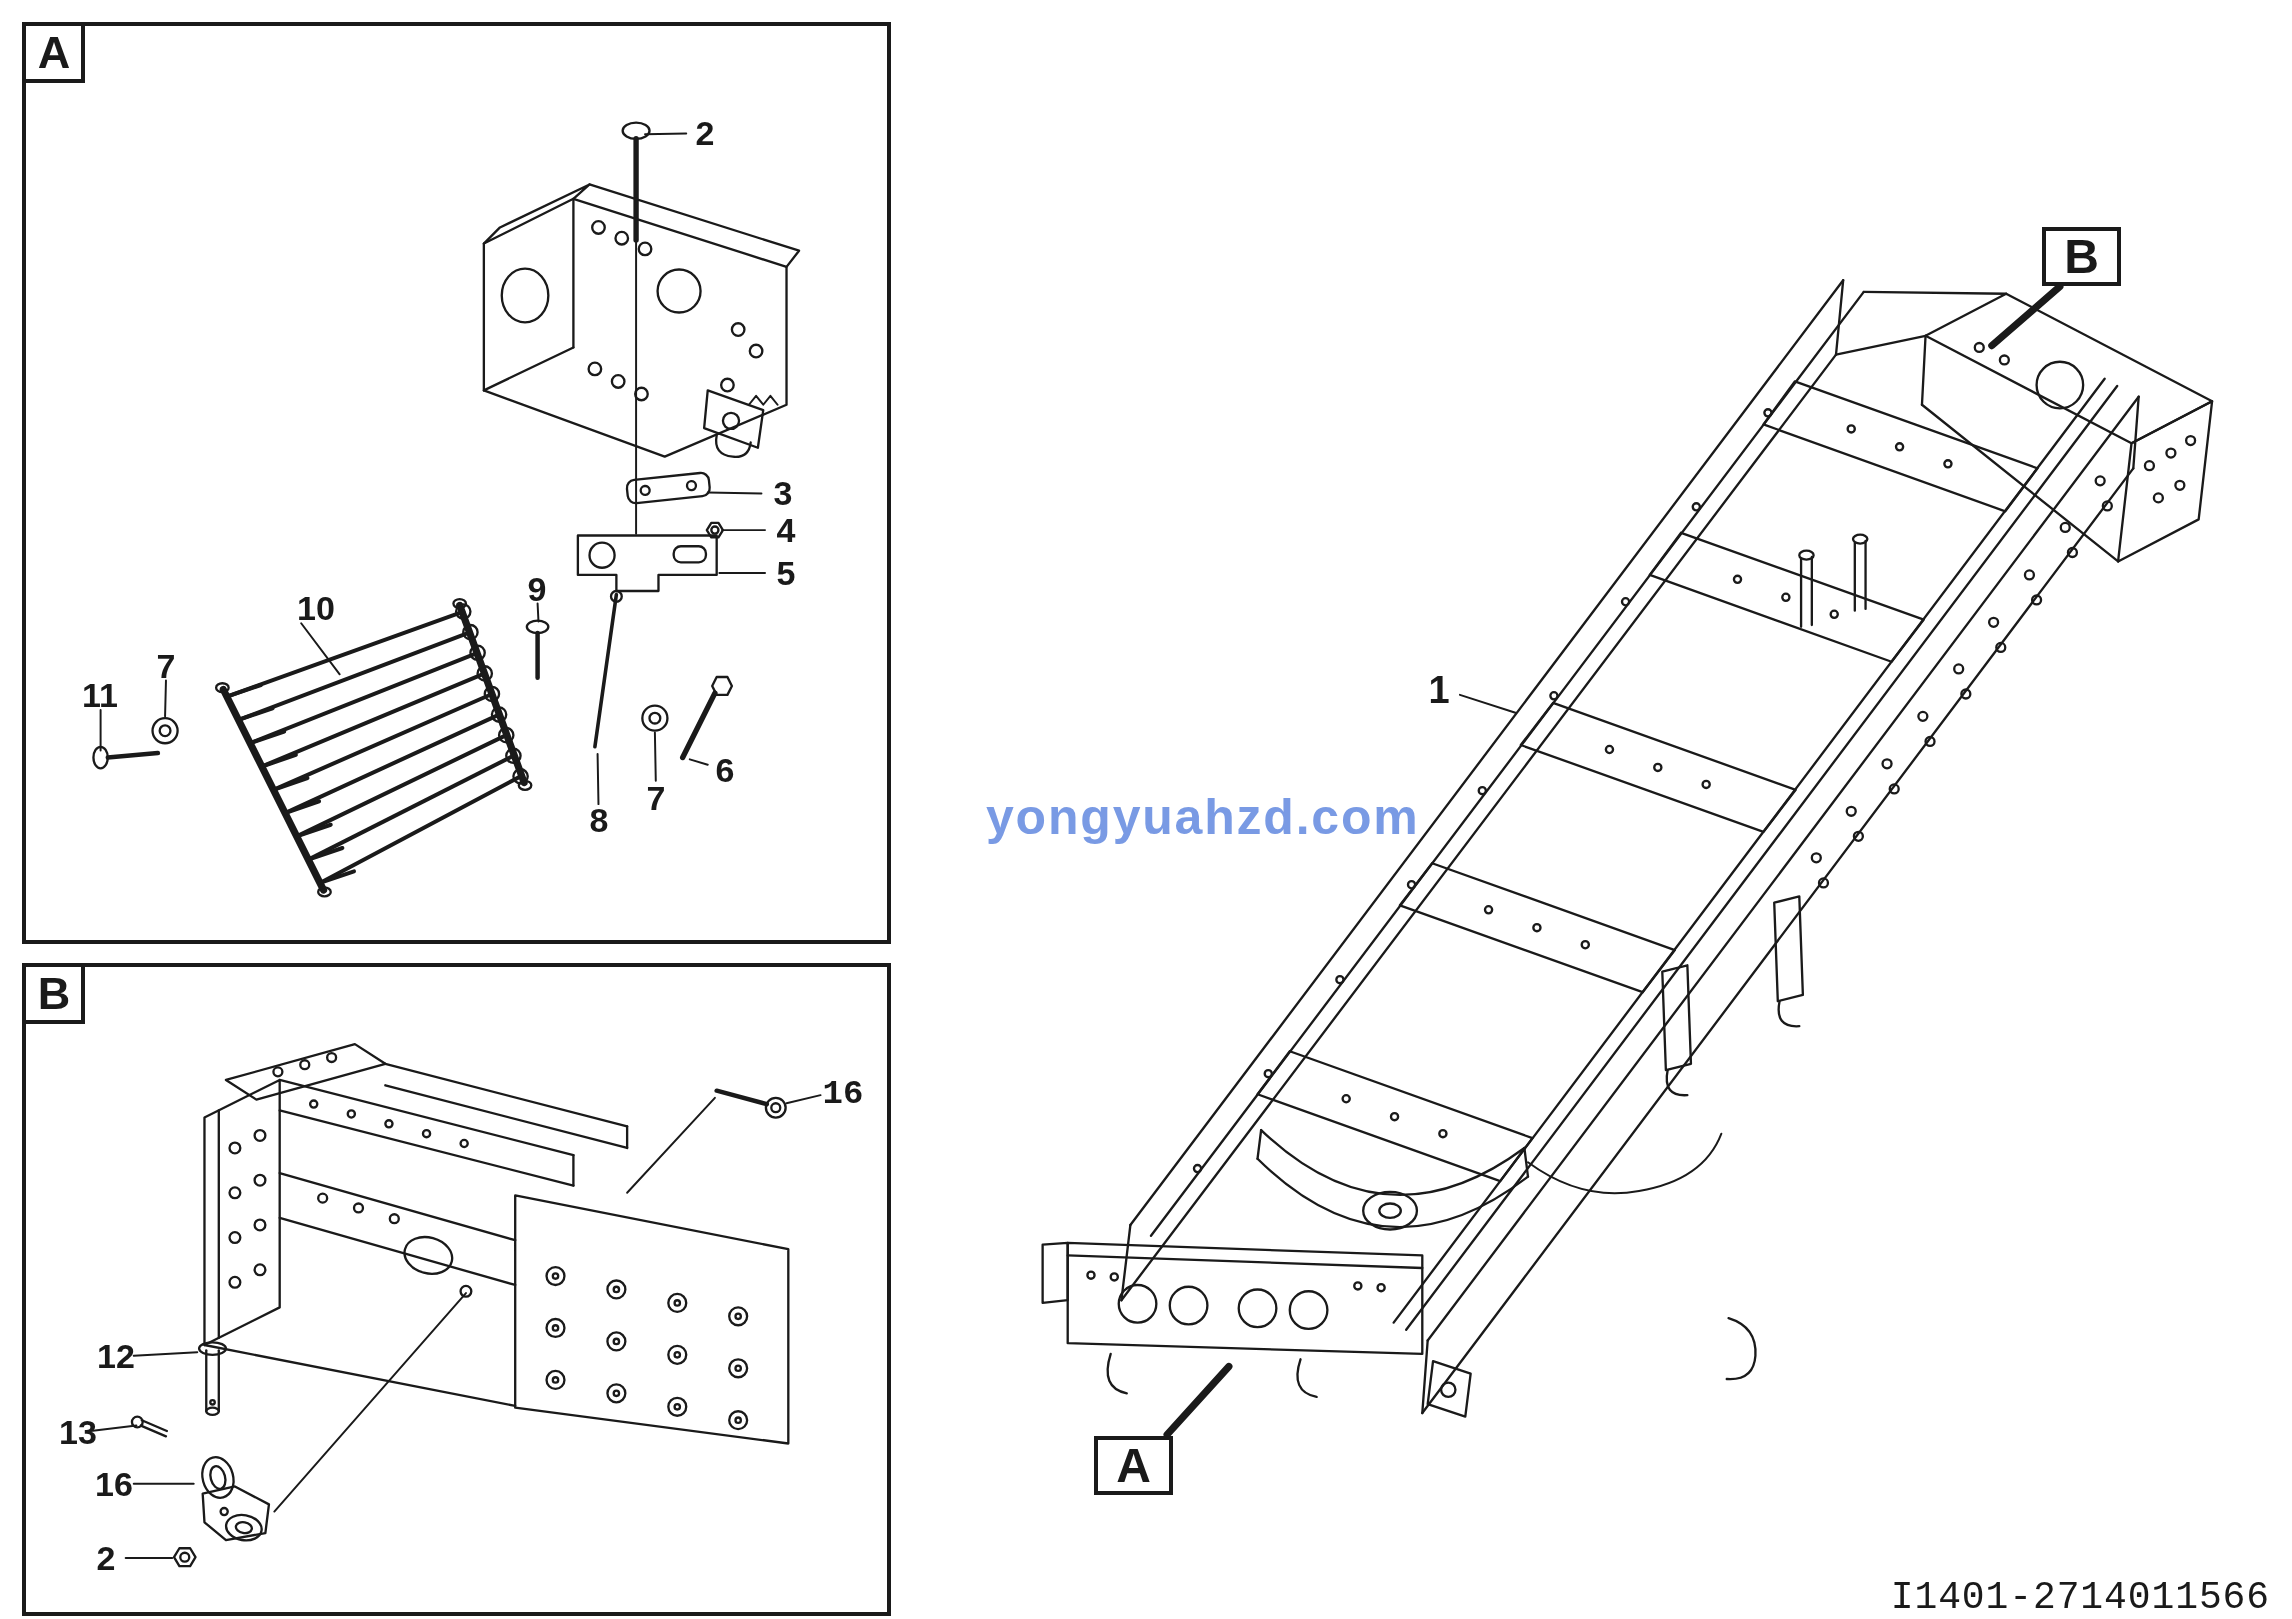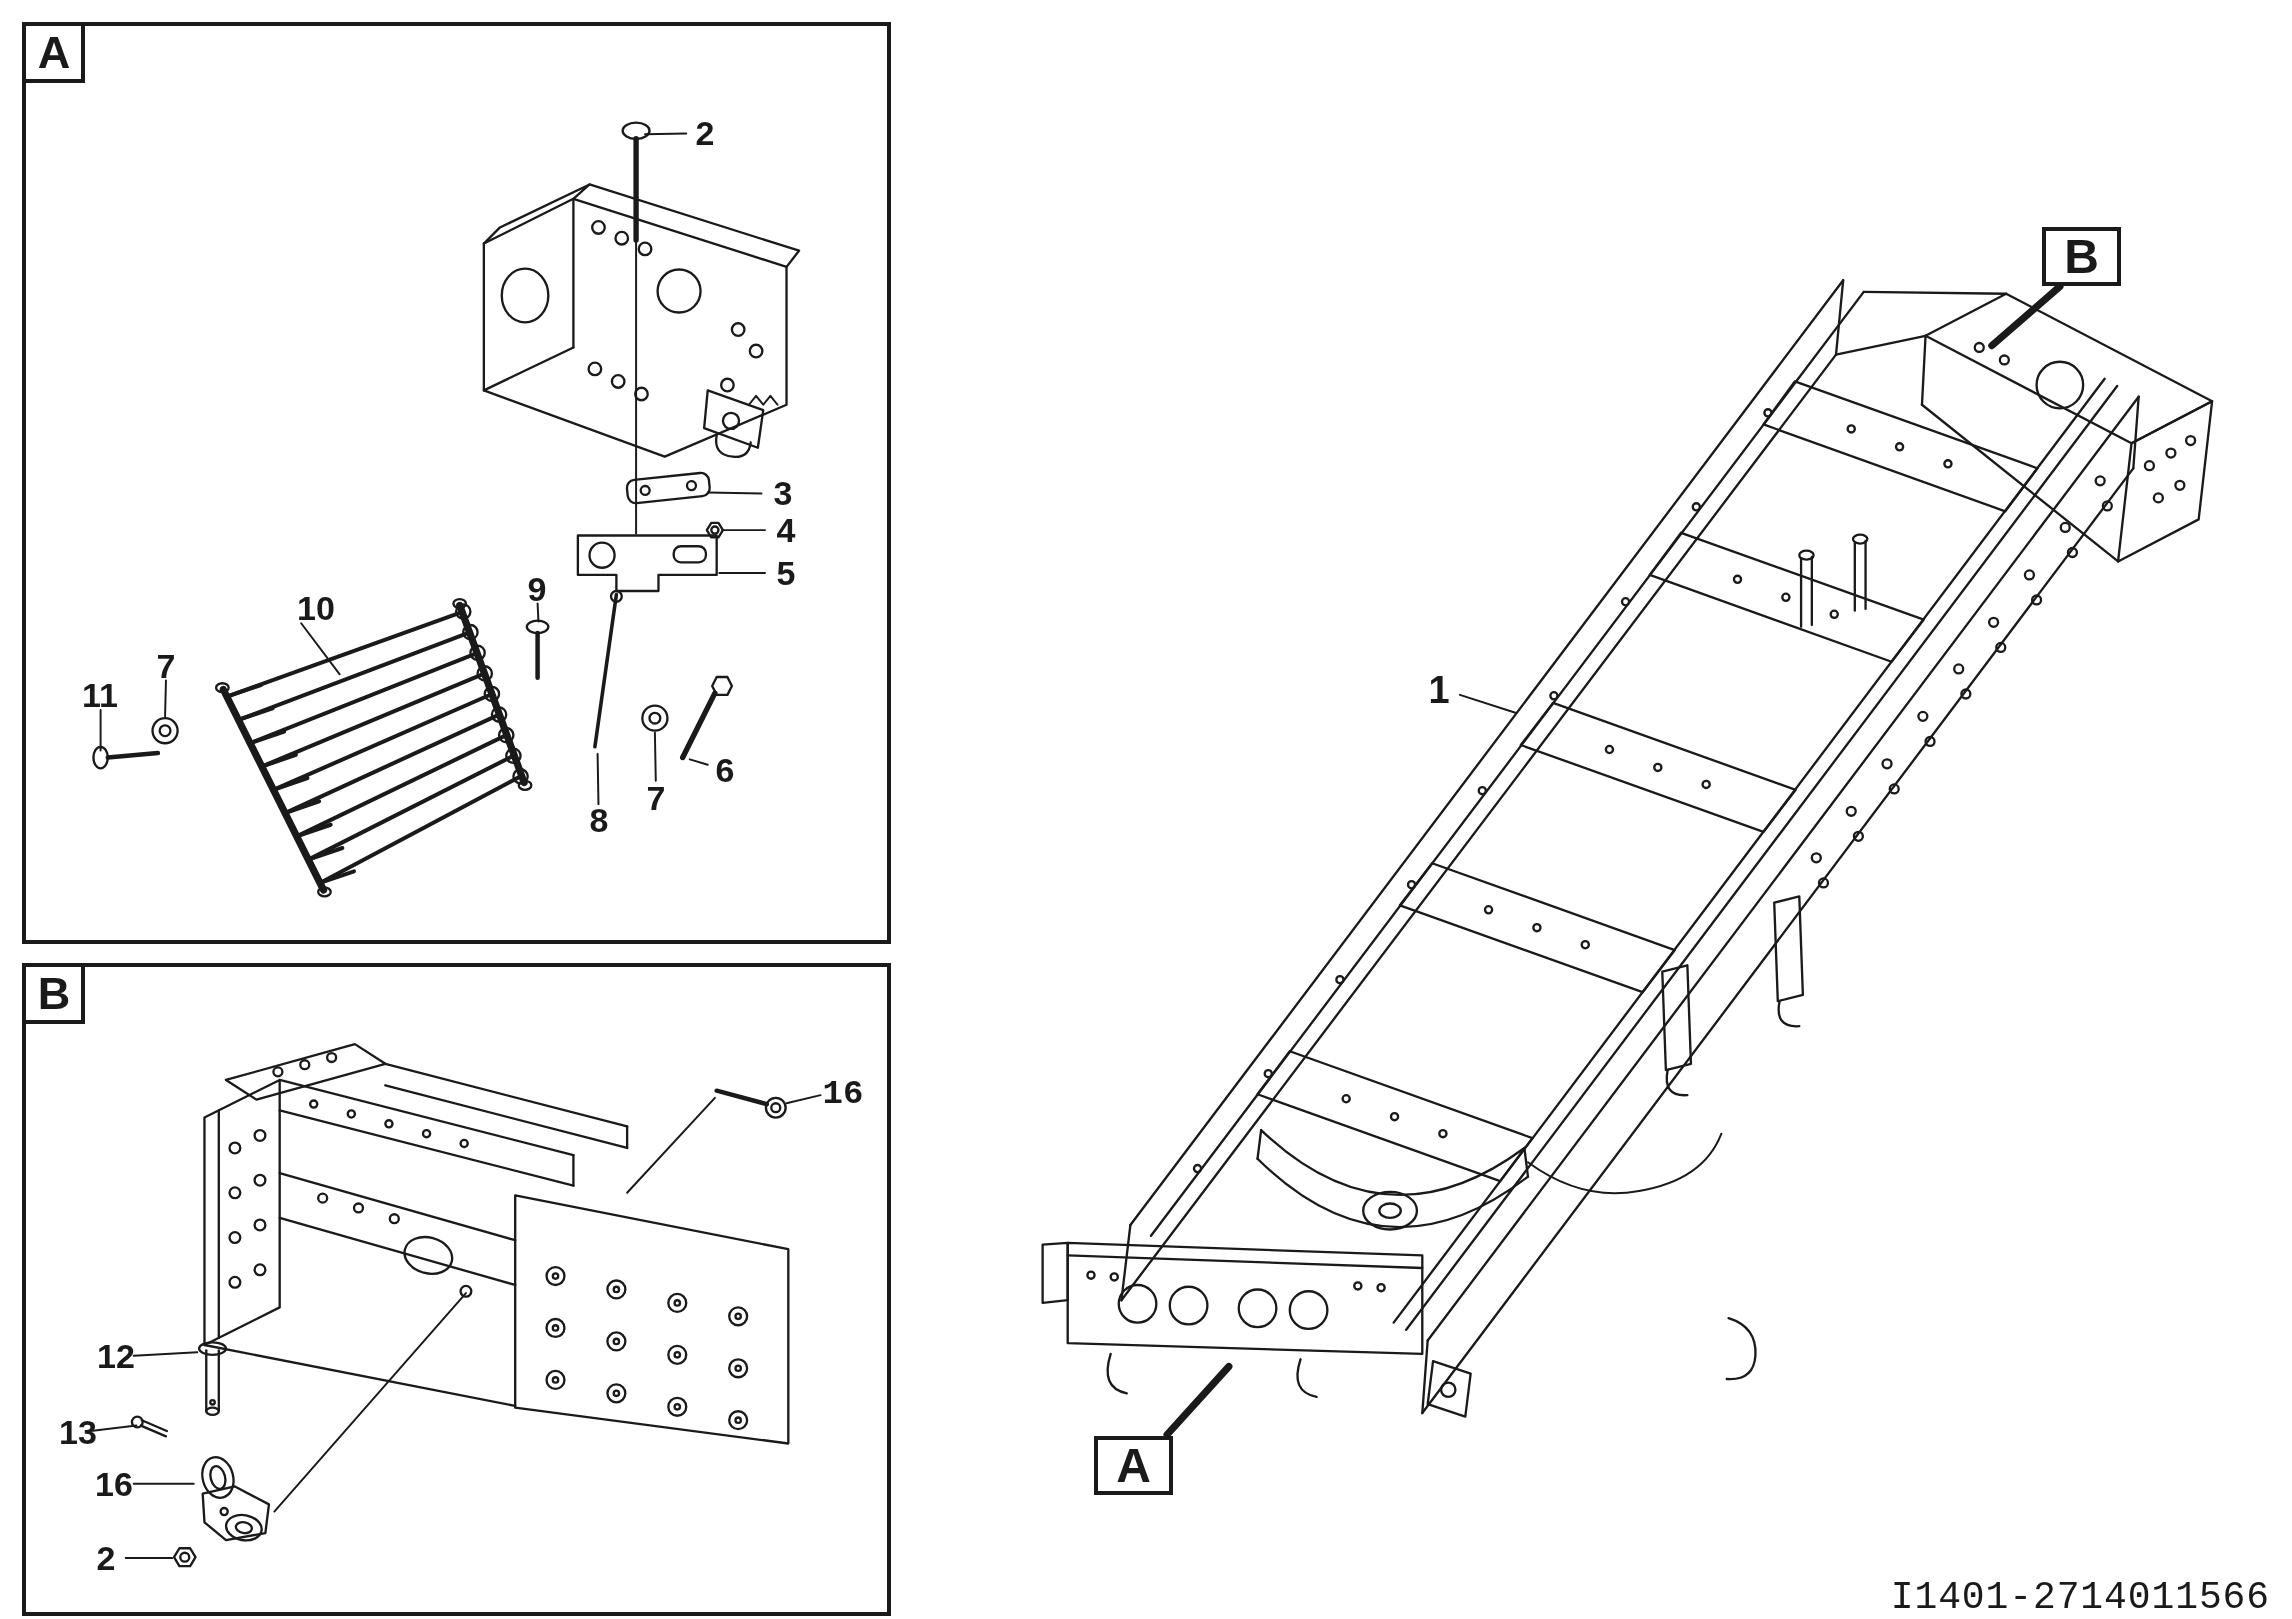--- a/index.html
+++ b/index.html
@@ -470,16 +470,17 @@
 
 <div class="label" style="left:843px;top:1094px;font-family:Liberation Mono, monospace;">16</div>
 <div class="label" style="left:116px;top:1356px;">12</div>
 <div class="label" style="left:78px;top:1432px;">13</div>
 <div class="label" style="left:114px;top:1484px;">16</div>
 <div class="label" style="left:106px;top:1558px;">2</div>
 
 <div class="label big" style="left:1439px;top:690px;">1</div>
 
 <div class="watermark">
+  <span class="w2">yongyuahzd.com</span>
 </div>
 
 <div class="dwg-number">I1401-2714011566</div>
 
 
 </body></html>

